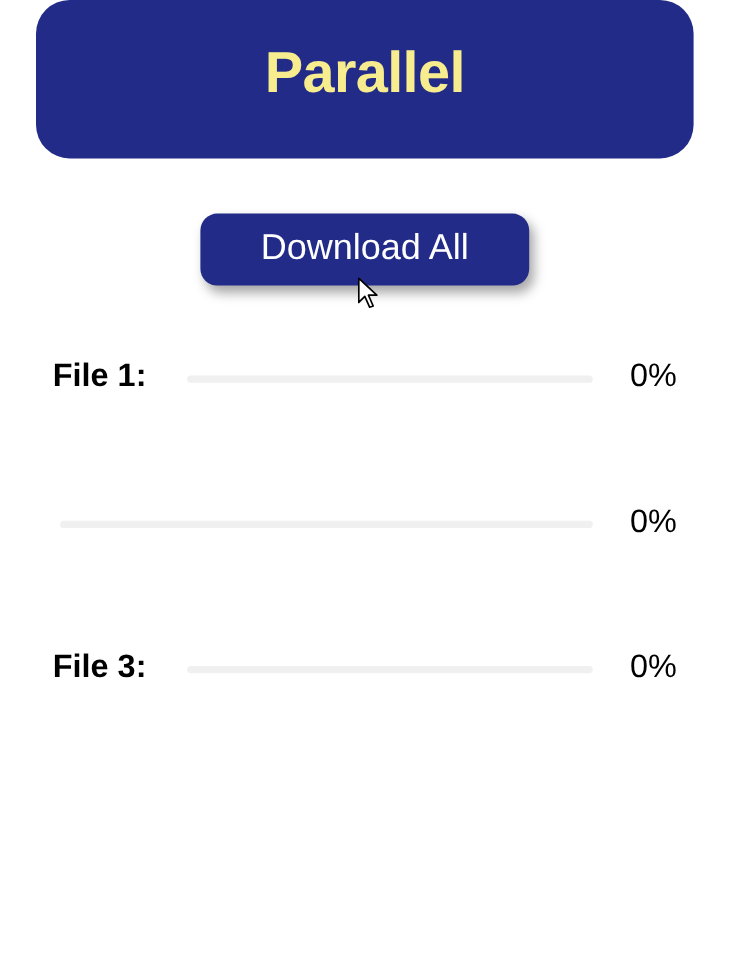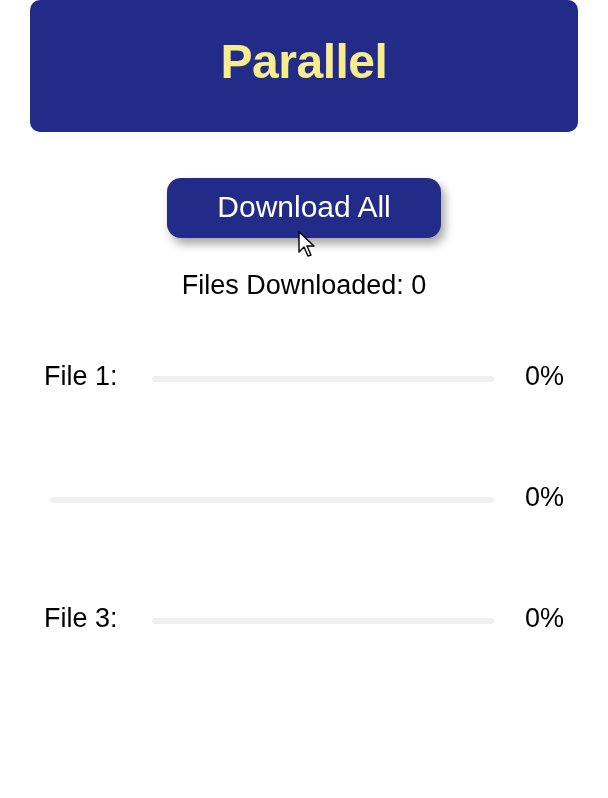--- a/index.html
+++ b/index.html
@@ -9,21 +9,21 @@
     }
     body {
       font-family: -apple-system, BlinkMacSystemFont, "Segoe UI", Helvetica, Arial, sans-serif;
       background: #ffffff;
       width: 608px;
       height: 798px;
       overflow: hidden;
     }
     .header-box {
       background: #232b88;
-      border-radius: 10px;
+      border-radius: 28px;
       margin: 0 30px;
       padding: 32px 20px 40px 20px;
       text-align: center;
     }
     .header-title {
       color: #f7ed8f;
       font-size: 48px;
       font-weight: 700;
       line-height: 1.25;
       letter-spacing: -0.5px;
@@ -65,20 +65,21 @@
       display: flex;
       align-items: center;
       margin-bottom: 90px;
     }
     .file-label {
       font-size: 27px;
       color: #000000;
       white-space: nowrap;
       margin-right: 28px;
       text-align: right;
+      font-weight: bold;
     }
     .progress-track {
       flex: 1;
       height: 6px;
       background: #eff0ef;
       border-radius: 3px;
       margin: 0 6px;
       position: relative;
       top: 2px;
     }
@@ -108,23 +109,20 @@
 
   <div class="button-wrap">
     <button class="download-button">Download All</button>
     <span class="cursor-icon">
       <svg width="20" height="28" viewBox="0 0 20 28">
         <path d="M1 1 L1 21 L6 16 L10 25 L13 24 L9 15 L16 15 Z" fill="#ffffff" stroke="#000000" stroke-width="1.4" stroke-linejoin="round"></path>
       </svg>
     </span>
   </div>
 
-  <div class="status-line">
-    <span>Files Downloaded: </span><span>0</span>
-  </div>
 
   <div class="files-list">
 
     <div class="file-row">
       <span class="file-label">File 1:</span>
       <div class="progress-track"></div>
       <span class="file-percent">0%</span>
     </div>
 
     <div class="file-row">

